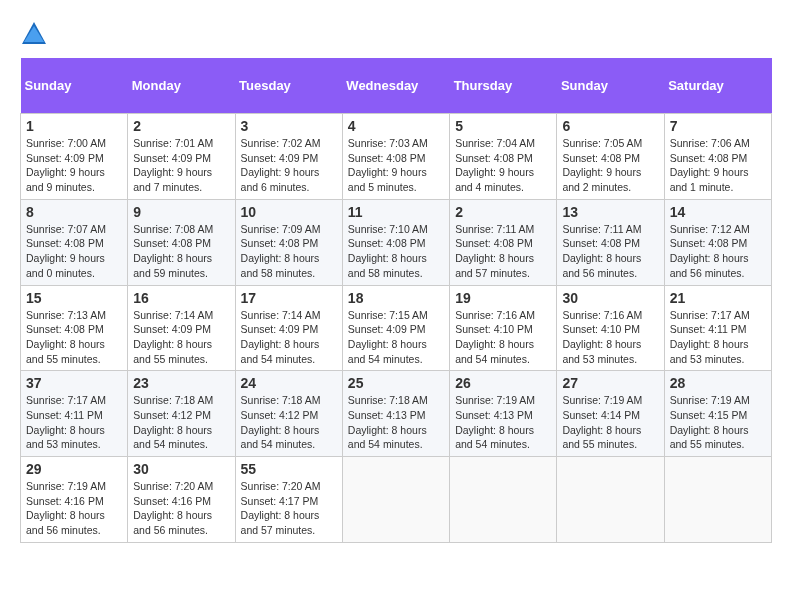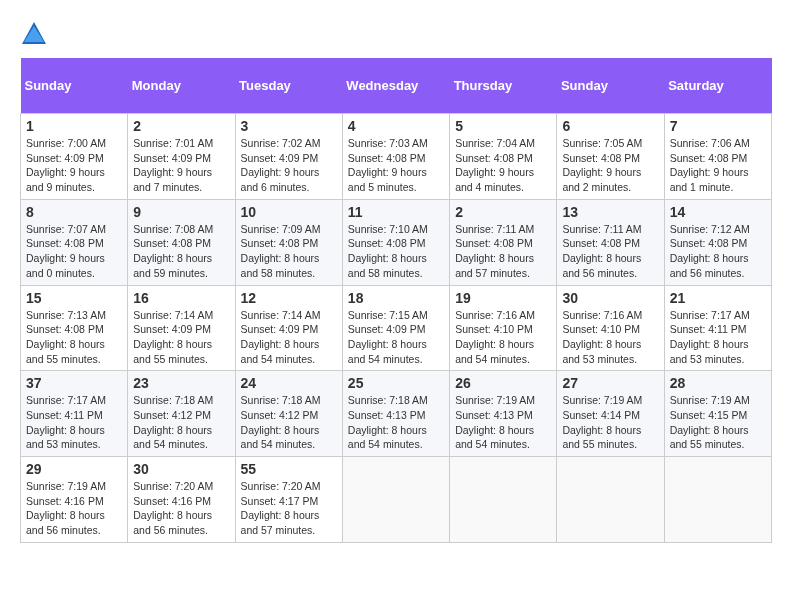--- a/index.html
+++ b/index.html
@@ -181,21 +181,21 @@
         <tr>
           <td>
             <div class="day-number">15</div>
             <div class="day-detail">Sunrise: 7:13 AM<br>Sunset: 4:08 PM<br>Daylight: 8 hours and 55 minutes.</div>
           </td>
           <td>
             <div class="day-number">16</div>
             <div class="day-detail">Sunrise: 7:14 AM<br>Sunset: 4:09 PM<br>Daylight: 8 hours and 55 minutes.</div>
           </td>
           <td>
-            <div class="day-number">12</div>
+            <div class="day-number">17</div>
             <div class="day-detail">Sunrise: 7:14 AM<br>Sunset: 4:09 PM<br>Daylight: 8 hours and 54 minutes.</div>
           </td>
           <td>
             <div class="day-number">18</div>
             <div class="day-detail">Sunrise: 7:15 AM<br>Sunset: 4:09 PM<br>Daylight: 8 hours and 54 minutes.</div>
           </td>
           <td>
             <div class="day-number">19</div>
             <div class="day-detail">Sunrise: 7:16 AM<br>Sunset: 4:10 PM<br>Daylight: 8 hours and 54 minutes.</div>
           </td>

